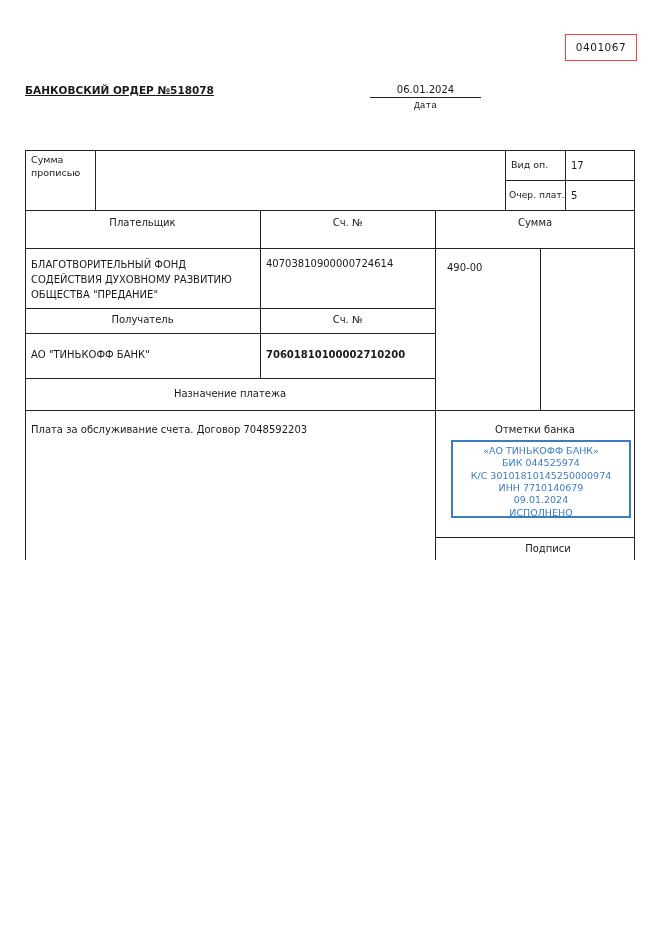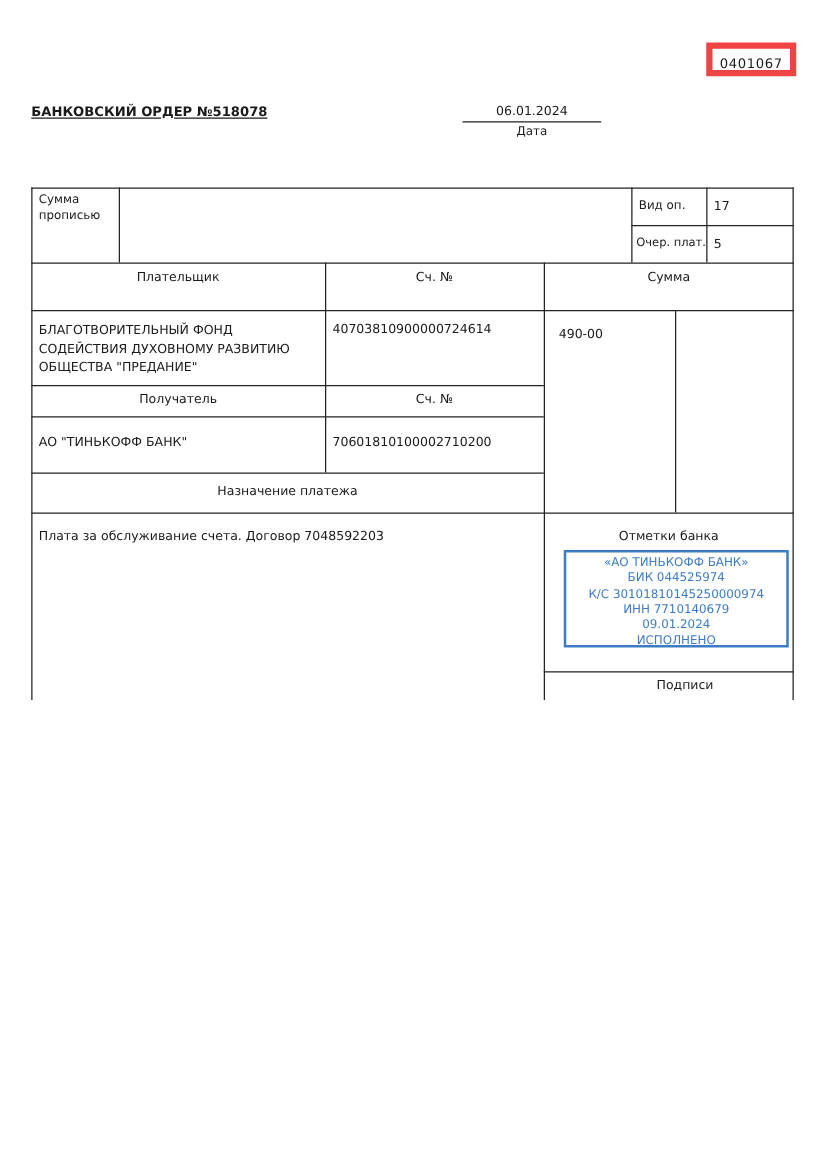--- a/index.html
+++ b/index.html
@@ -10,21 +10,21 @@
   }
   .hl { position:absolute; height:1px; background:#222; }
   .vl { position:absolute; width:1px; background:#222; }
   .txt { position:absolute; font-size:10px; line-height:1.35; }
   .sm  { font-size:9.5px; }
   .ctr { text-align:center; }
   .bold { font-weight:bold; }
   .nowrap { white-space:nowrap; }
   .code-box {
     position:absolute; left:565px; top:34px; width:72px; height:27px;
-    border:5px solid #ef4444; text-align:center; line-height:25px;
+    border:1px solid #ef4444; text-align:center; line-height:25px;
     font-size:10.5px; letter-spacing:0.5px;
   }
   .stamp {
     position:absolute; left:451px; top:440px; width:180px; height:78px;
     border:2px solid #3d7cc4; color:#3d7cc4; text-align:center;
     font-size:9.5px; line-height:1.3; padding-top:3px; font-weight:500;
   }
 </style>
 </head>
 <body>
@@ -32,21 +32,21 @@
 <div class="page">
 
   <div class="code-box">
     <span>0401067</span>
   </div>
 
   <div class="txt bold" style="left:25px; top:83px; font-size:10.5px;text-decoration:underline;">БАНКОВСКИЙ ОРДЕР №518078</div>
 
   <div class="txt ctr" style="left:370px; top:83px; width:111px;">06.01.2024</div>
   <div class="hl" style="left:370px; top:97px; width:111px;"></div>
-  <div class="txt ctr sm" style="left:370px; top:100px; width:111px;">Дата</div>
+  <div class="txt ctr sm" style="left:370px; top:100px; width:111px;font-family:Liberation Mono, monospace;">Дата</div>
 
   <div class="hl" style="left:25px;  top:150px; width:610px;"></div>
   <div class="hl" style="left:505px; top:180px; width:130px;"></div>
   <div class="hl" style="left:25px;  top:210px; width:610px;"></div>
   <div class="hl" style="left:25px;  top:248px; width:610px;"></div>
   <div class="hl" style="left:25px;  top:308px; width:410px;"></div>
   <div class="hl" style="left:25px;  top:333px; width:410px;"></div>
   <div class="hl" style="left:25px;  top:378px; width:410px;"></div>
   <div class="hl" style="left:25px;  top:410px; width:610px;"></div>
   <div class="hl" style="left:435px; top:537px; width:200px;"></div>
@@ -71,21 +71,21 @@
   <div class="txt" style="left:31px; top:257px; width:222px; line-height:1.5;">БЛАГОТВОРИТЕЛЬНЫЙ ФОНД СОДЕЙСТВИЯ ДУХОВНОМУ РАЗВИТИЮ ОБЩЕСТВА "ПРЕДАНИЕ"</div>
 
   <div class="txt ctr" style="left:435px; top:216px; width:200px;">Сумма</div>
   <div class="txt" style="left:266px; top:257px;">40703810900000724614</div>
   <div class="txt" style="left:447px; top:261px;">490-00</div>
 
   <div class="txt ctr" style="left:25px; top:313px; width:235px;">Получатель</div>
   <div class="txt ctr" style="left:260px; top:313px; width:175px;">Сч. №</div>
 
   <div class="txt" style="left:31px; top:348px; width:222px;">АО "ТИНЬКОФФ БАНК"</div>
-  <div class="txt" style="left:266px; top:348px;">70601810100002710200</div>
+  <div class="txt" style="left:266px; top:348px;font-weight:bold;">70601810100002710200</div>
 
   <div class="txt ctr" style="left:25px; top:387px; width:410px;">Назначение платежа</div>
 
   <div class="txt" style="left:31px; top:423px; width:396px;">Плата за обслуживание счета. Договор 7048592203</div>
   <div class="txt ctr" style="left:435px; top:423px; width:200px;">Отметки банка</div>
 
   <div class="stamp" style="border-color: rgb(61, 124, 196); color: rgb(61, 124, 196);">
     <div>«АО ТИНЬКОФФ БАНК»</div>
     <div>БИК 044525974</div>
     <div>К/С 30101810145250000974</div>

